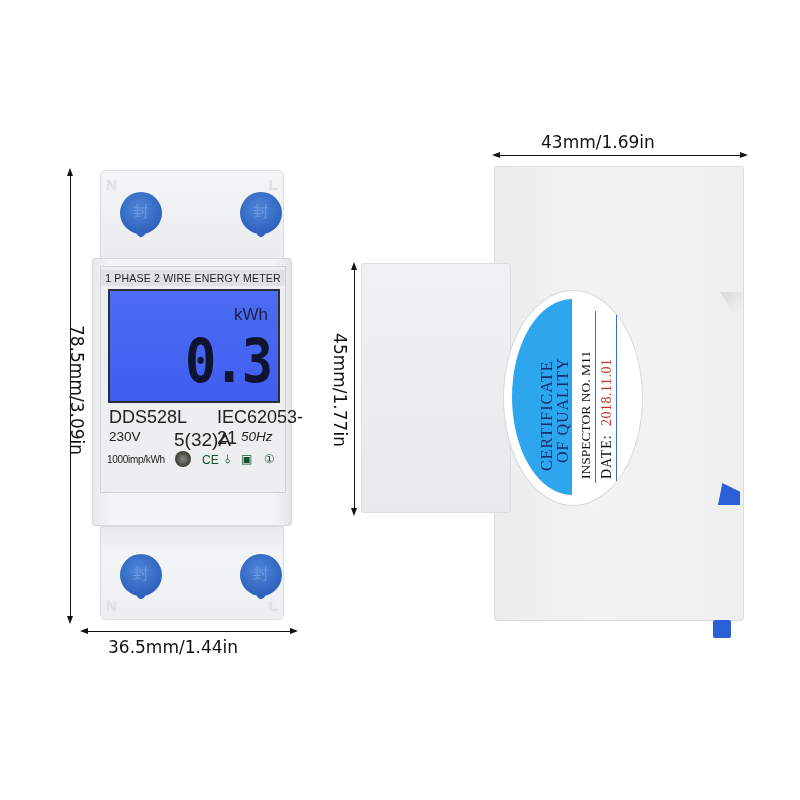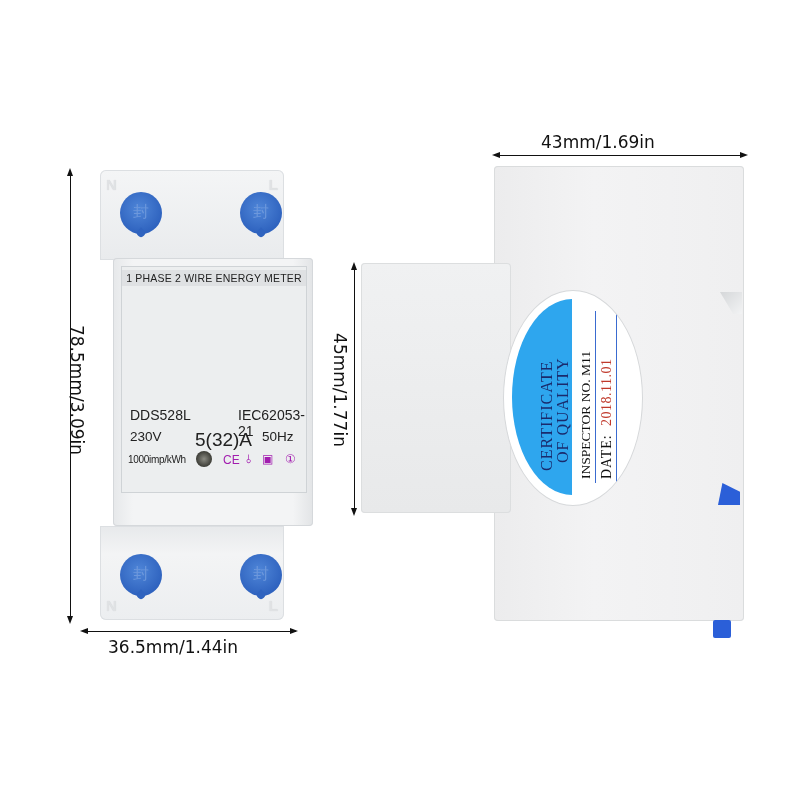--- a/index.html
+++ b/index.html
@@ -10,34 +10,34 @@
   .hline{position:absolute;height:1px;background:#111;}
   .arrow-up,.arrow-down,.arrow-left,.arrow-right{position:absolute;width:0;height:0;}
   .arrow-up{border-left:3px solid transparent;border-right:3px solid transparent;border-bottom:8px solid #111;}
   .arrow-down{border-left:3px solid transparent;border-right:3px solid transparent;border-top:8px solid #111;}
   .arrow-left{border-top:3px solid transparent;border-bottom:3px solid transparent;border-right:8px solid #111;}
   .arrow-right{border-top:3px solid transparent;border-bottom:3px solid transparent;border-left:8px solid #111;}
 
   
   .front{position:absolute;left:92px;top:170px;width:200px;height:450px;}
   .front-top{position:absolute;left:8px;top:0;width:184px;height:90px;background:linear-gradient(#f4f5f6,#e9ebed);border-radius:6px 6px 0 0;box-shadow:inset 0 0 0 1px #dcdfe2;}
-  .front-mid{position:absolute;left:0;top:88px;width:200px;height:268px;background:linear-gradient(90deg,#e6e8ea,#f3f4f5 10%,#f3f4f5 90%,#e2e4e6);border-radius:4px;box-shadow:inset 0 0 0 1px #d5d8db;margin-left:21px;}
+  .front-mid{position:absolute;left:0;top:88px;width:200px;height:268px;background:linear-gradient(90deg,#e6e8ea,#f3f4f5 10%,#f3f4f5 90%,#e2e4e6);border-radius:4px;box-shadow:inset 0 0 0 1px #d5d8db;}
   .front-bot{position:absolute;left:8px;top:356px;width:184px;height:94px;background:linear-gradient(#e7e9eb,#f3f4f5 30%,#eceef0);border-radius:0 0 6px 6px;box-shadow:inset 0 0 0 1px #dcdfe2;}
   .screw{position:absolute;width:42px;height:42px;border-radius:50%;background:radial-gradient(circle at 45% 40%,#4f86d8,#2f63bf 70%);}
   .screw::after{content:"";position:absolute;left:17px;top:37px;width:8px;height:8px;background:#2f63bf;border-radius:0 50% 50% 50%;transform:rotate(45deg);}
   .screw span{position:absolute;left:0;top:10px;width:42px;text-align:center;color:#6d98dc;font-size:16px;font-family:"DejaVu Sans",sans-serif;}
   .nl{position:absolute;color:#e0e2e4;font-size:15px;font-weight:bold;text-shadow:0 0 1px #cfd2d5;}
   .label-plate{position:absolute;left:8px;top:96px;width:184px;height:225px;background:#eceeef;border:1px solid #cfd3d6;}
   .plate-title{position:absolute;left:0;top:3px;width:184px;text-align:center;font-size:10.5px;letter-spacing:0.2px;color:#222;background:#dfe1e3;height:16px;line-height:16px;}
   .lcd{position:absolute;left:7px;top:22px;width:168px;height:110px;background:linear-gradient(#4d6cf2,#3f5ef0);border:2px solid #2b2f3c;}
   .lcd-unit{position:absolute;right:10px;top:14px;font-size:17px;color:#1a2040;}
   .lcd-val{position:absolute;right:8px;top:40px;font-size:52px;font-family:"DejaVu Sans Mono",monospace;color:#0f1430;letter-spacing:-3px;font-weight:bold;transform:scaleY(1.15);}
-  .spec{position:absolute;font-size:14px;color:#222;}
+  .spec{position:absolute;font-size:18px;color:#222;}
   .led{position:absolute;width:16px;height:16px;border-radius:50%;background:radial-gradient(circle,#8a8a82,#3c3c36 70%);}
-  .sym{position:absolute;font-size:12px;color:#a21caf;}
+  .sym{position:absolute;font-size:12px;color:#14532d;}
 
   
   .side-main{position:absolute;left:361px;top:263px;width:150px;height:250px;background:linear-gradient(#f0f1f2,#e8e9ea);border-radius:4px;box-shadow:inset 0 0 0 1px #dcdedf;}
   .side-body{position:absolute;left:494px;top:166px;width:250px;height:455px;background:linear-gradient(90deg,#ececed,#f3f3f4 40%,#efeff0);border-radius:4px;box-shadow:inset 0 0 0 1px #dadcdd;}
   .side-notch{position:absolute;left:744px;top:290px;width:30px;height:230px;background:#fff;}
   .clip-grey{position:absolute;left:720px;top:292px;width:22px;height:22px;background:linear-gradient(135deg,#d5d7d9,#f2f3f4);clip-path:polygon(0 0,100% 0,100% 100%,60% 100%);}
   .clip-blue{position:absolute;background:#2b5fd8;}
   .seal{position:absolute;left:503px;top:290px;width:138px;height:214px;border-radius:50%;background:#ffffff;border:1px solid #d6d8da;overflow:hidden;}
   .seal-blue{position:absolute;left:8px;top:8px;width:60px;height:196px;background:#2ea6ee;border-radius:60px 0 0 60px / 98px 0 0 98px;}
   .seal-text{position:absolute;transform-origin:0 0;transform:rotate(-90deg);white-space:nowrap;font-family:"Liberation Serif",serif;}
@@ -64,25 +64,29 @@
         <span>封</span>
       </div>
     <div class="screw" style="left:140px;top:22px;">
         <span>封</span>
       </div>
   </div>
 
   <div class="front-mid">
     <div class="label-plate" style="top:8px;">
       <div class="plate-title">1 PHASE 2 WIRE ENERGY METER</div>
+      <div class="lcd">
+        <span class="lcd-unit">kWh</span>
+        <span class="lcd-val">0.3</span>
+      </div>
       <span class="spec" style="left:8px;top:140px;">DDS528L</span>
       <span class="spec" style="left:116px;top:140px;">IEC62053-21</span>
       <span class="spec" style="left:8px;top:162px;font-size:13.5px;">230V</span>
       <span class="spec" style="left:73px;top:162px;font-size:19px;">5(32)A</span>
-      <span class="spec" style="left:140px;top:162px;font-size:13.5px;">50Hz</span>
+      <span class="spec" style="left:140px;top:162px;font-size:13.5px;font-style:italic;">50Hz</span>
       <span class="spec" style="left:6px;top:187px;font-size:10px;letter-spacing:-0.3px;">1000imp/kWh</span>
       <div class="led" style="left:74px;top:184px;"></div>
       <span class="sym" style="left:101px;top:186px;">CE</span>
       <span class="sym" style="left:124px;top:185px;">⫰</span>
       <span class="sym" style="left:140px;top:185px;">▣</span>
       <span class="sym" style="left:163px;top:185px;">①</span>
     </div>
   </div>
 
   <div class="front-bot">

